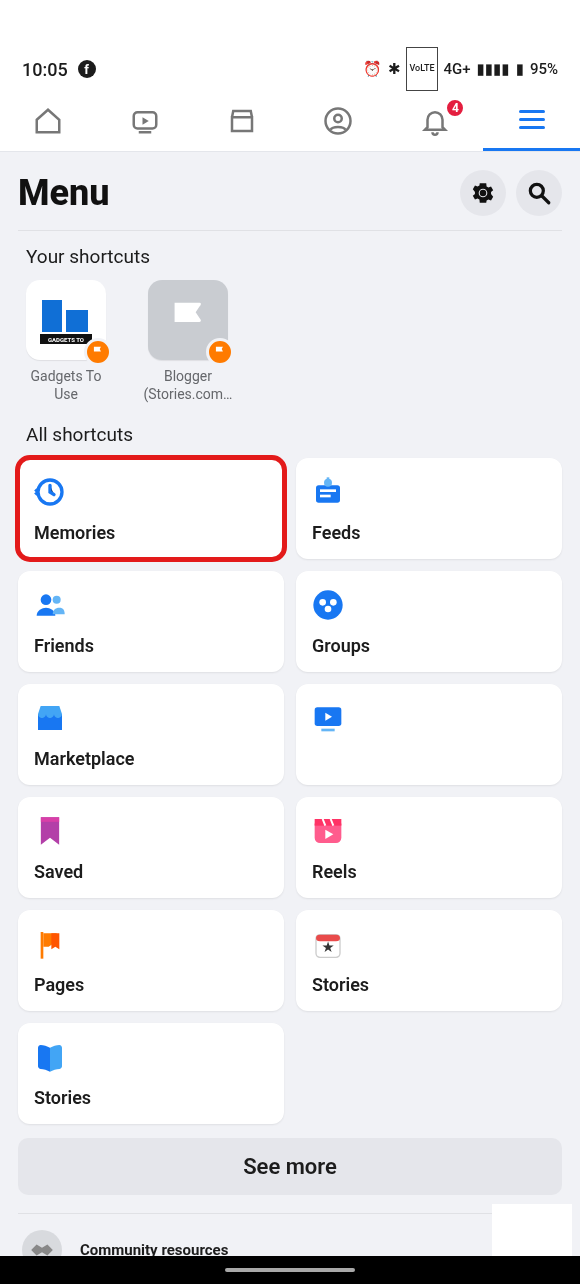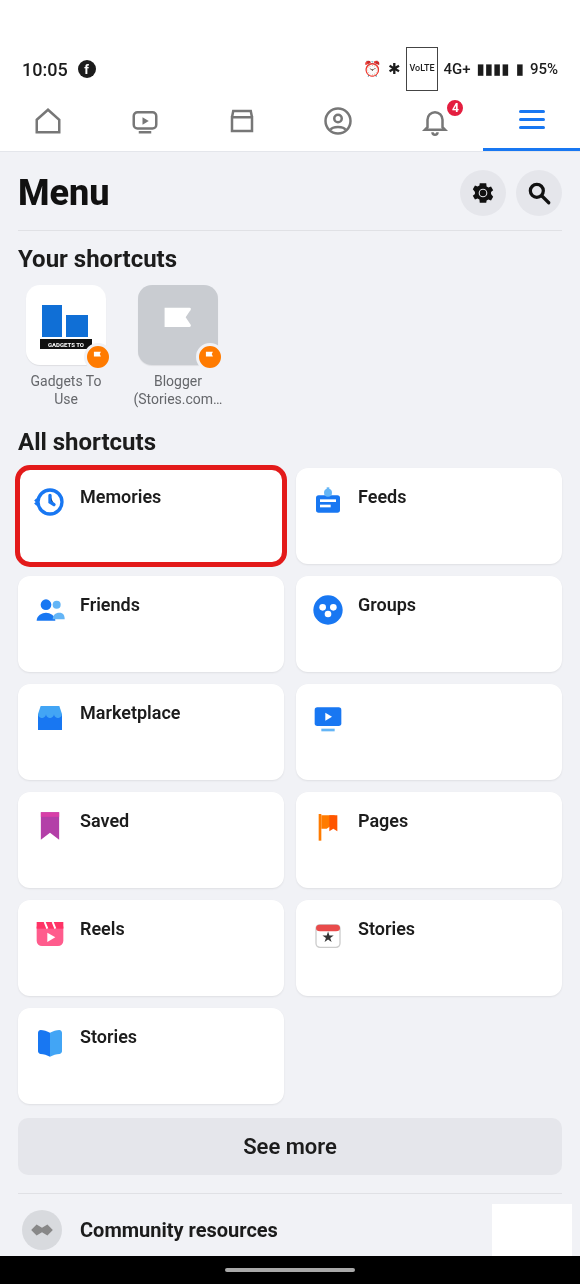--- a/index.html
+++ b/index.html
@@ -48,50 +48,50 @@
   }
   .hamburger { display:flex; flex-direction:column; gap:5px; }
   .hamburger span { width:26px; height:3px; background:#1877f2; border-radius:2px; }
   
   .content { background:#f1f2f6; padding: 0 18px 0 18px; height: calc(1284px - 42px - 62px - 28px); overflow:hidden; }
   .menu-header { display:flex; justify-content:space-between; align-items:center; padding:18px 0 14px 0; }
   .menu-title { font-size:36px; font-weight:800; color:#111; }
   .header-actions { display:flex; gap:10px; }
   .round-btn { width:46px; height:46px; border-radius:50%; background:#e5e6eb; display:flex;align-items:center;justify-content:center; }
   .divider { height:1px; background:#e0e1e5; margin-bottom:14px; }
-  .section-label { font-size:24px; font-weight:700; color:#1c1c1c; margin-bottom:12px; }
-  
-  .shortcuts-row { display:flex; gap:16px; margin-bottom:20px; }
+  .section-label { font-size:19px; font-weight:400; color:#1c1c1c; margin-bottom:12px;margin-left:8px; }
+  
+  .shortcuts-row { display:flex; gap:26px; margin-bottom:20px; }
   .shortcut { display:flex; flex-direction:column; align-items:center; width:96px; }
   .shortcut-thumb { width:80px; height:80px; border-radius:14px; background:#fff; box-shadow:0 1px 1px rgba(0,0,0,.08); position:relative; display:flex;align-items:center;justify-content:center; }
   .shortcut-thumb.gray { background:#c9ccd1; }
   .shortcut-badge { position:absolute; right:-6px; bottom:-6px; width:28px; height:28px; border-radius:50%; background:#ff7b00; border:3px solid #f1f2f6; display:flex;align-items:center;justify-content:center; }
   .shortcut-label { font-size:14px; color:#65676b; text-align:center; margin-top:8px; line-height:1.25; max-width:100px; white-space:nowrap; overflow:hidden; text-overflow:ellipsis; }
   .shortcut-label.two { white-space:normal; }
   
   .grid { display:grid; grid-template-columns: 1fr 1fr; gap:12px; margin-bottom:14px; }
   .card {
     background:#fff; border-radius:12px; padding:18px 16px 16px 16px;
     box-shadow:0 1px 2px rgba(0,0,0,.08);
-    display:flex; gap:14px;
+    display:flex; flex-direction:column; gap:14px;
     min-height:96px;
   }
   .card.highlighted { outline:5px solid #e31a1a; outline-offset:-2px; }
   .card-icon { width:32px; height:32px; display:flex;align-items:center;justify-content:center; }
   .card-label { font-size:18px; font-weight:600; color:#1c1c1c; }
   
   .see-more {
     background:#e5e6eb; border-radius:10px; text-align:center;
     padding:16px 0; font-size:22px; font-weight:600; color:#1c1c1c;
     margin-top:4px; margin-bottom:18px;
   }
   
   .exp-row { display:flex; align-items:center; gap:18px; padding:16px 4px; border-top:1px solid #e0e1e5; }
   .exp-icon { width:40px; height:40px; border-radius:50%; background:#d8dade; display:flex;align-items:center;justify-content:center; }
-  .exp-label { flex:1; font-size:20px; font-weight:700; color:#1c1c1c; }
+  .exp-label { flex:1; font-size:15px; font-weight:700; color:#1c1c1c; }
   .chevron { color:#555; }
   
   .bottom-bar { position:absolute; left:0; right:0; bottom:0; height:28px; background:#000; display:flex; align-items:center; justify-content:center; }
   .home-indicator { width:130px; height:4px; background:#a9a9a9; border-radius:2px; }
   .watermark-box { position:absolute; right:8px; bottom:24px; width:80px; height:56px; background:#fff; }
 </style>
 </head>
 <body>
 
 <div class="status-bar">
@@ -286,39 +286,39 @@
             <path fill="#b33fa8" d="M4 2h16v24l-8-6-8 6z"></path>
             <path fill="#d83fa8" d="M4 2h16v4H4z"></path>
           </svg>
       </div>
       <div class="card-label">Saved</div>
     </div>
 
     <div class="card">
       <div class="card-icon">
         <svg width="32" height="32" viewBox="0 0 24 24">
-            <rect x="5" y="3" width="2" height="20" fill="#ff7b00"></rect>
-            <path fill="#ff7b00" d="M7 4h10v10l-3-2-3 2-4 0z"></path>
-            <path fill="#ff5500" d="M13 4h6v12l-3-2-3 2z"></path>
-          </svg>
-      </div>
-      <div class="card-label">Pages</div>
-    </div>
-
-    <div class="card">
-      <div class="card-icon">
-        <svg width="32" height="32" viewBox="0 0 24 24">
             <rect x="2" y="3" width="20" height="18" rx="4" fill="#ff5c8d"></rect>
             <rect x="2" y="3" width="20" height="5" fill="#ff3366"></rect>
             <line x1="8" y1="3" x2="10" y2="8" stroke="#fff" stroke-width="1.5"></line>
             <line x1="14" y1="3" x2="16" y2="8" stroke="#fff" stroke-width="1.5"></line>
             <polygon fill="#fff" points="10,11 10,18 16,14.5"></polygon>
           </svg>
       </div>
       <div class="card-label">Reels</div>
+    </div>
+
+    <div class="card">
+      <div class="card-icon">
+        <svg width="32" height="32" viewBox="0 0 24 24">
+            <rect x="5" y="3" width="2" height="20" fill="#ff7b00"></rect>
+            <path fill="#ff7b00" d="M7 4h10v10l-3-2-3 2-4 0z"></path>
+            <path fill="#ff5500" d="M13 4h6v12l-3-2-3 2z"></path>
+          </svg>
+      </div>
+      <div class="card-label">Pages</div>
     </div>
 
     <div class="card">
       <div class="card-icon">
         <svg width="32" height="32" viewBox="0 0 24 24">
             <rect x="3" y="5" width="18" height="17" rx="3" fill="#fff" stroke="#ccc"></rect>
             <rect x="3" y="5" width="18" height="5" rx="3" fill="#e94b4b"></rect>
             <text x="12" y="18" font-size="11" text-anchor="middle" fill="#333">★</text>
           </svg>
       </div>

